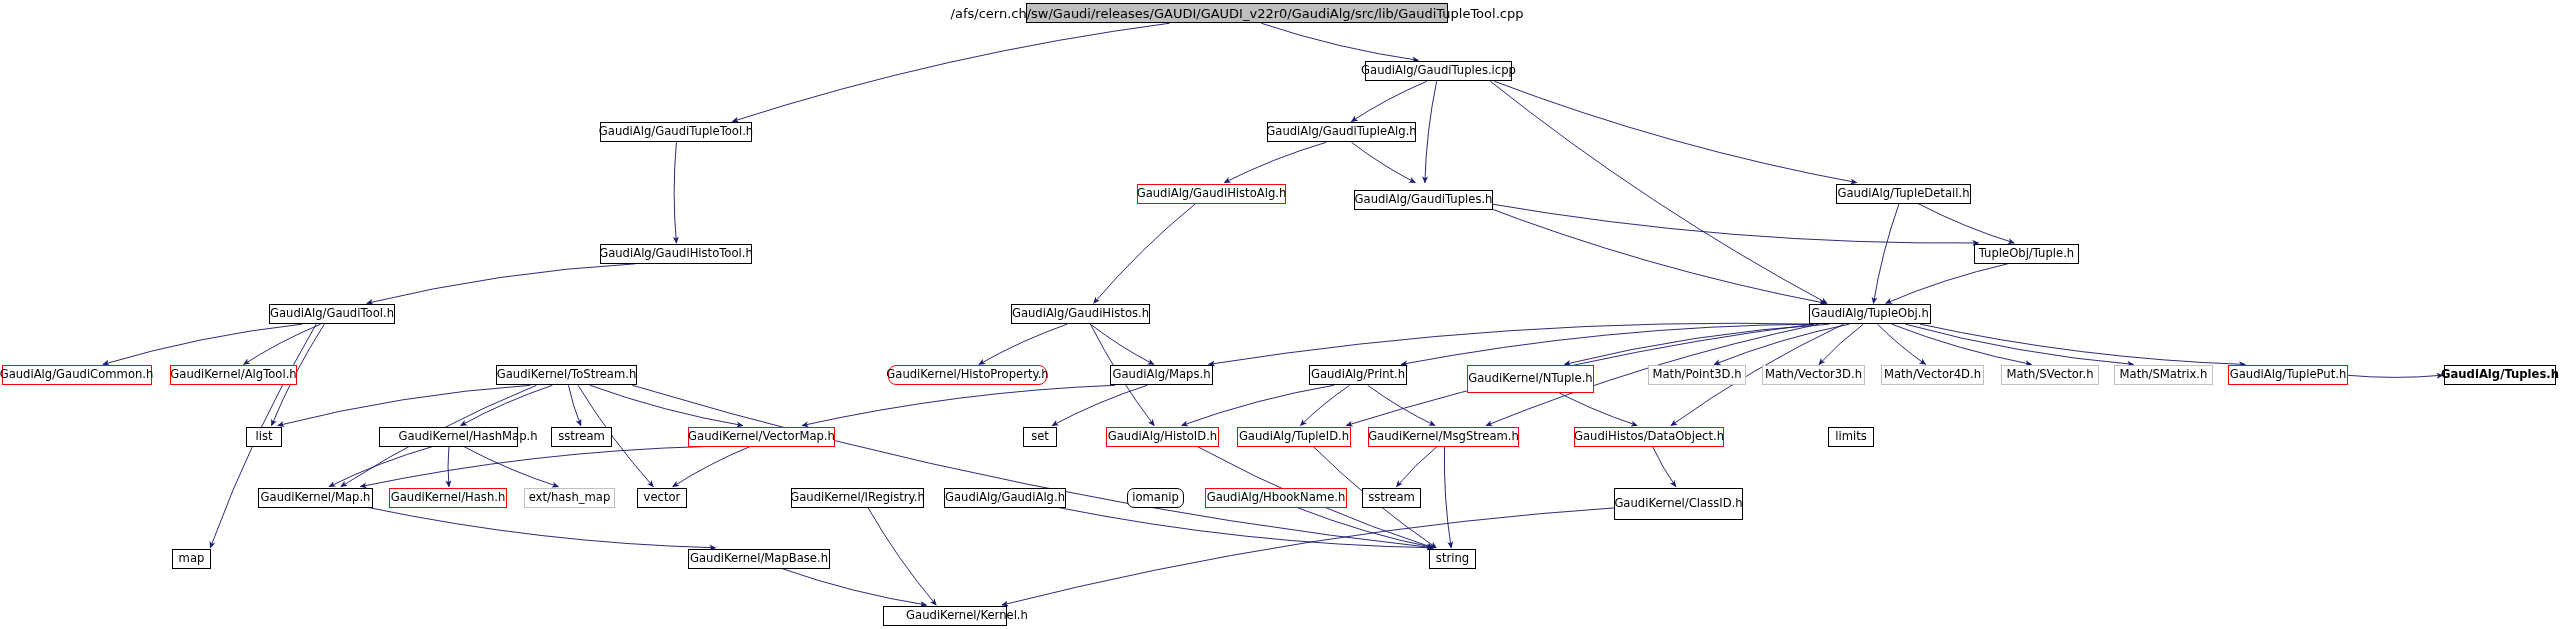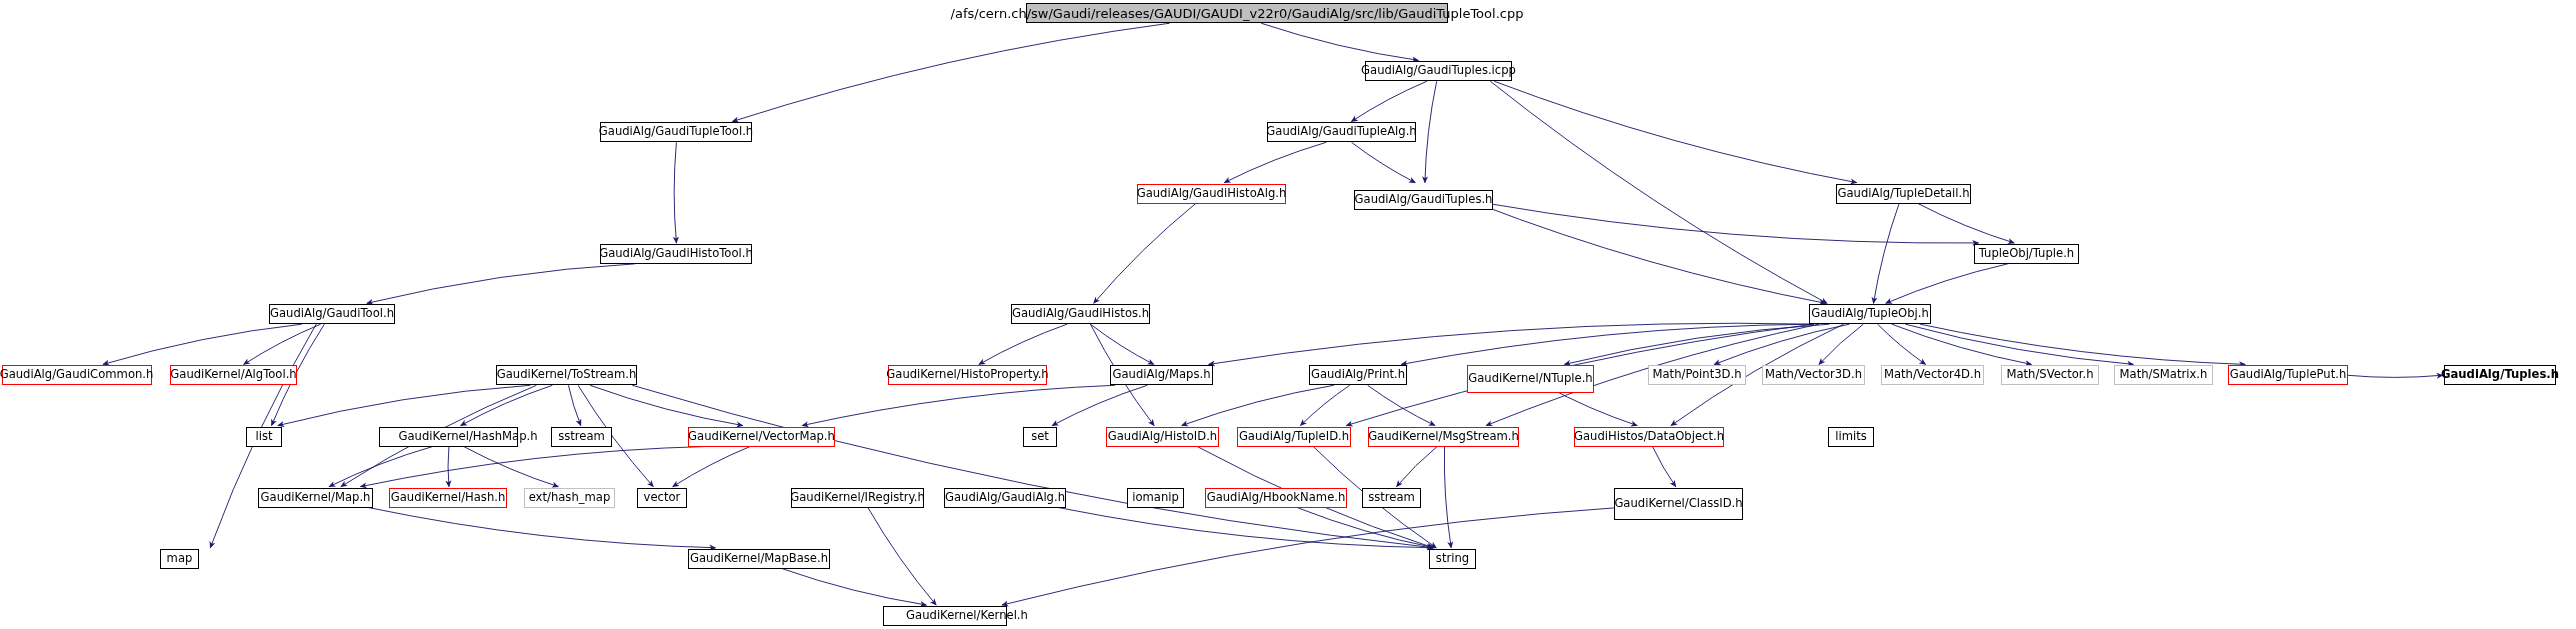--- a/index.html
+++ b/index.html
@@ -130,21 +130,21 @@
       <div class="node black" style="left: 1354px; top: 184px; width: 139px; height: 20px; margin-top: 6px;">GaudiAlg/GaudiTuples.h</div>
       <div class="node black" style="left: 1836px; top: 184px; width: 135px; height: 20px;">GaudiAlg/TupleDetail.h</div>
       <div class="node black" style="left: 600px; top: 244px; width: 152px; height: 20px;">GaudiAlg/GaudiHistoTool.h</div>
       <div class="node black" style="left: 1974px; top: 244px; width: 105px; height: 20px;">TupleObj/Tuple.h</div>
       <div class="node black" style="left: 269px; top: 304px; width: 126px; height: 20px;">GaudiAlg/GaudiTool.h</div>
       <div class="node black" style="left: 1011px; top: 304px; width: 139px; height: 20px;">GaudiAlg/GaudiHistos.h</div>
       <div class="node black" style="left: 1809px; top: 304px; width: 122px; height: 20px;">GaudiAlg/TupleObj.h</div>
       <div class="node red" style="left: 1.5px; top: 365px; width: 150px; height: 20px;">GaudiAlg/GaudiCommon.h</div>
       <div class="node red" style="left: 170px; top: 365px; width: 127px; height: 20px;">GaudiKernel/AlgTool.h</div>
       <div class="node black" style="left: 496px; top: 365px; width: 141px; height: 20px;">GaudiKernel/ToStream.h</div>
-      <div class="node red" style="left: 888px; top: 365px; width: 159px; height: 20px;">GaudiKernel/HistoProperty.h</div>
+      <div class="node red" style="left: 888px; top: 365px; width: 159px; height: 20px; border-radius: 8px;">GaudiKernel/HistoProperty.h</div>
       <div class="node black" style="left: 1110px; top: 365px; width: 103px; height: 20px;">GaudiAlg/Maps.h</div>
       <div class="node black" style="left: 1309px; top: 365px; width: 98px; height: 20px;">GaudiAlg/Print.h</div>
       <div class="node red" style="left: 1467px; top: 365px; width: 127px; height: 28px;">GaudiKernel/NTuple.h</div>
       <div class="node grey" style="left: 1648px; top: 365px; width: 98px; height: 20px;">Math/Point3D.h</div>
       <div class="node grey" style="left: 1762px; top: 365px; width: 103px; height: 20px;">Math/Vector3D.h</div>
       <div class="node grey" style="left: 1881px; top: 365px; width: 103px; height: 20px;">Math/Vector4D.h</div>
       <div class="node grey" style="left: 2001px; top: 365px; width: 98px; height: 20px;">Math/SVector.h</div>
       <div class="node grey" style="left: 2114px; top: 365px; width: 99px; height: 20px;">Math/SMatrix.h</div>
       <div class="node red" style="left: 2228px; top: 365px; width: 120px; height: 20px;">GaudiAlg/TuplePut.h</div>
       <div class="node black" style="left: 2444px; top: 365px; width: 112px; height: 20px; font-weight: bold;">GaudiAlg/Tuples.h</div>
@@ -157,23 +157,23 @@
       <div class="node red" style="left: 1237px; top: 427px; width: 114px; height: 20px;">GaudiAlg/TupleID.h</div>
       <div class="node red" style="left: 1368px; top: 427px; width: 151px; height: 20px;">GaudiKernel/MsgStream.h</div>
       <div class="node red" style="left: 1574px; top: 427px; width: 150px; height: 20px;">GaudiHistos/DataObject.h</div>
       <div class="node black" style="left: 1828px; top: 427px; width: 46px; height: 20px;">limits</div>
       <div class="node black" style="left: 258px; top: 488px; width: 115px; height: 20px;">GaudiKernel/Map.h</div>
       <div class="node red" style="left: 389px; top: 488px; width: 118px; height: 20px;">GaudiKernel/Hash.h</div>
       <div class="node grey" style="left: 524px; top: 488px; width: 91px; height: 20px;">ext/hash_map</div>
       <div class="node black" style="left: 637px; top: 488px; width: 50px; height: 20px;">vector</div>
       <div class="node black" style="left: 791px; top: 488px; width: 133px; height: 20px;">GaudiKernel/IRegistry.h</div>
       <div class="node black" style="left: 944px; top: 488px; width: 122px; height: 20px;">GaudiAlg/GaudiAlg.h</div>
-      <div class="node black" style="left: 1127px; top: 488px; width: 57px; height: 20px;">iomanip</div>
+      <div class="node black" style="left: 1127px; top: 488px; width: 57px; height: 20px; border-radius: 7px;">iomanip</div>
       <div class="node red" style="left: 1205px; top: 488px; width: 142px; height: 20px;">GaudiAlg/HbookName.h</div>
       <div class="node black" style="left: 1362px; top: 488px; width: 59px; height: 20px;">sstream</div>
       <div class="node black" style="left: 1614px; top: 488px; width: 129px; height: 32px;">GaudiKernel/ClassID.h</div>
       <div class="node black" style="left: 688px; top: 549px; width: 142px; height: 20px;">GaudiKernel/MapBase.h</div>
       <div class="node black" style="left: 1429px; top: 549px; width: 47px; height: 20px;">string</div>
-      <div class="node black" style="left: 160px; top: 549px; width: 39px; height: 20px;">map</div>
+      <div class="node black" style="left: 172px; top: 549px; width: 39px; height: 20px;">map</div>
       <div class="node black" style="left: 883px; top: 606px; width: 124px; height: 20px; padding-left: 44px;">GaudiKernel/Kernel.h</div>
     </div>
 </div>
 
 
 </body></html>

